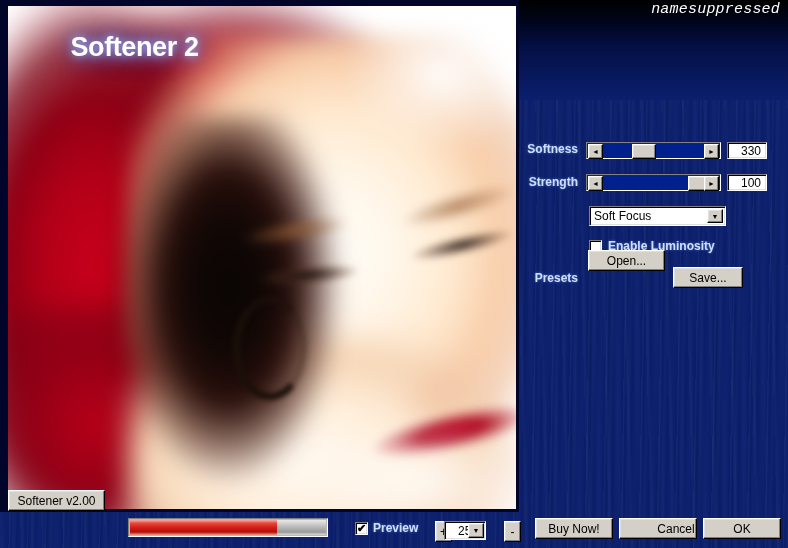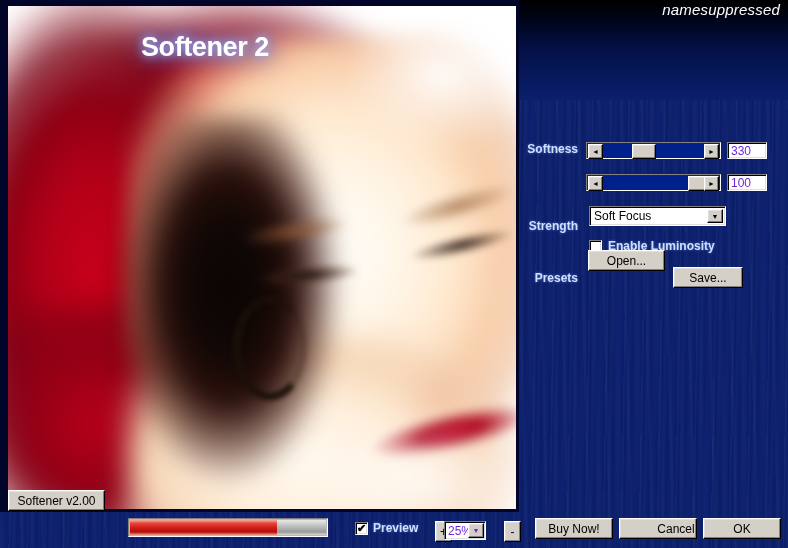--- a/index.html
+++ b/index.html
@@ -123,25 +123,25 @@
   }
 
   
   #panel { position: absolute; left: 519px; top: 0; width: 269px; height: 512px; }
   #panel-header {
     position: absolute; left: 0; top: 0; width: 269px; height: 100px;
     background: linear-gradient(#000000 0%, #000416 18%, #041046 48%, #0b1f6e 100%);
   }
   #brand {
     position: absolute; right: 8px; top: 1px;
-    font-family: Liberation Sans, sans-serif; font-style: italic;
+    font-family: Liberation Mono, monospace; font-style: italic;
     font-size: 15px; color: #ffffff; letter-spacing: .2px;
   }
   #plugin-title {
-    position: absolute; left: 0; top: 32px; width: 269px; text-align: right;
+    position: absolute; left: 0; top: 32px; width: 269px; text-align: center;
     font-size: 27px; font-weight: bold; color: #ffffff; letter-spacing: -.4px;
     text-shadow: 0 0 9px #9fb4ff, 0 0 17px #5f7ae0, 0 0 26px #32499f;
   }
 
   .ctl-label {
     position: absolute; font-size: 12px; font-weight: bold; color: #cfe0ff;
     text-shadow: 0 0 3px rgba(120,160,255,.6); text-align: right;
   }
 
   
@@ -165,21 +165,21 @@
   .slider-arrow {
     position: absolute; top: 1px; width: 15px; height: 15px;
     display: flex; align-items: center; justify-content: center;
     font-size: 7px; color: #000; line-height: 1;
   }
   .slider-thumb { position: absolute; top: 1px; width: 24px; height: 15px; }
 
   .numbox {
     position: absolute; width: 40px; height: 17px;
     display: flex; align-items: center;
-    padding-left: 3px; font-size: 12px; color: #6d28d9;
+    padding-left: 13px; font-size: 12px; color: #000000;
   }
 
   #fx-select {
     position: absolute; left: 589px; top: 206px; width: 137px; height: 20px;
     display: flex; align-items: center; padding-left: 4px; font-size: 12px; color: #000;
   }
   #fx-arrow {
     position: absolute; right: 2px; top: 2px; width: 16px; height: 14px;
     display: flex; align-items: center; justify-content: center; font-size: 7px; color: #000;
   }
@@ -251,21 +251,21 @@
   <div id="plugin-title">Softener 2</div>
 
   <div class="ctl-label" style="left:508px; top:142px; width:70px;">Softness</div>
   <div class="slider-track" style="left:586px; top:142px; width:135px;">
     <div class="slider-arrow w95-out" style="left:1px;">◄</div>
     <div class="slider-thumb w95-out" style="left:45px;"></div>
     <div class="slider-arrow w95-out" style="right:1px;">►</div>
   </div>
   <div class="numbox w95-in" style="left:727px; top:142px;">330</div>
 
-  <div class="ctl-label" style="left:508px; top:175px; width:70px;margin-top:44px;">Strength</div>
+  <div class="ctl-label" style="left:508px; top:175px; width:70px;">Strength</div>
   <div class="slider-track" style="left:586px; top:174px; width:135px;">
     <div class="slider-arrow w95-out" style="left:1px;">◄</div>
     <div class="slider-thumb w95-out" style="left:101px;"></div>
     <div class="slider-arrow w95-out" style="right:1px;">►</div>
   </div>
   <div class="numbox w95-in" style="left:727px; top:174px;">100</div>
 
   <div id="fx-select" class="w95-in">
     <span>Soft Focus</span>
     <span id="fx-arrow" class="w95-out">▼</span>

